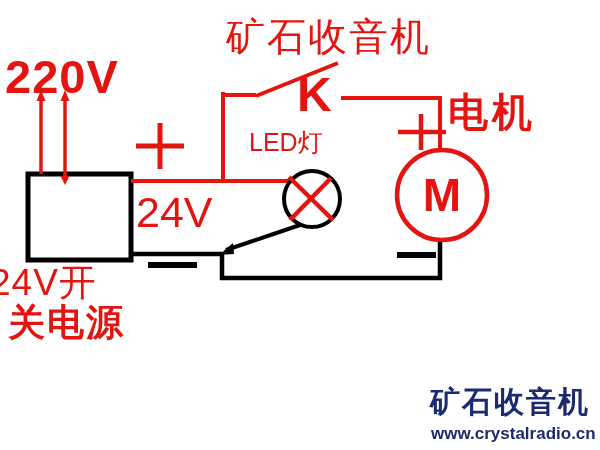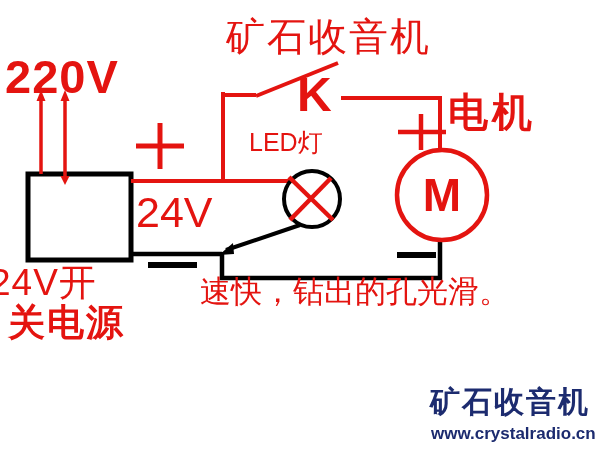--- a/index.html
+++ b/index.html
@@ -84,18 +84,17 @@
   <div class="lbl t-limit">矿石收音机</div>
   <div class="lbl t-k">K</div>
   <div class="lbl t-motor">电机</div>
   <div class="lbl t-m">M</div>
   <div class="lbl t-led">LED灯</div>
   <div class="lbl t-24v">24V</div>
   <div class="lbl t-psu1">24V开</div>
   <div class="lbl t-psu2">关电源</div>
 
   <div class="lbl t-note">
-    <div>速快，钻出的孔光滑。</div>
   </div>
 
   <div class="lbl t-wm-url">www.crystalradio.cn</div>
   <div class="lbl t-wm-name">矿石收音机</div>
 </div>
 
 </body></html>

